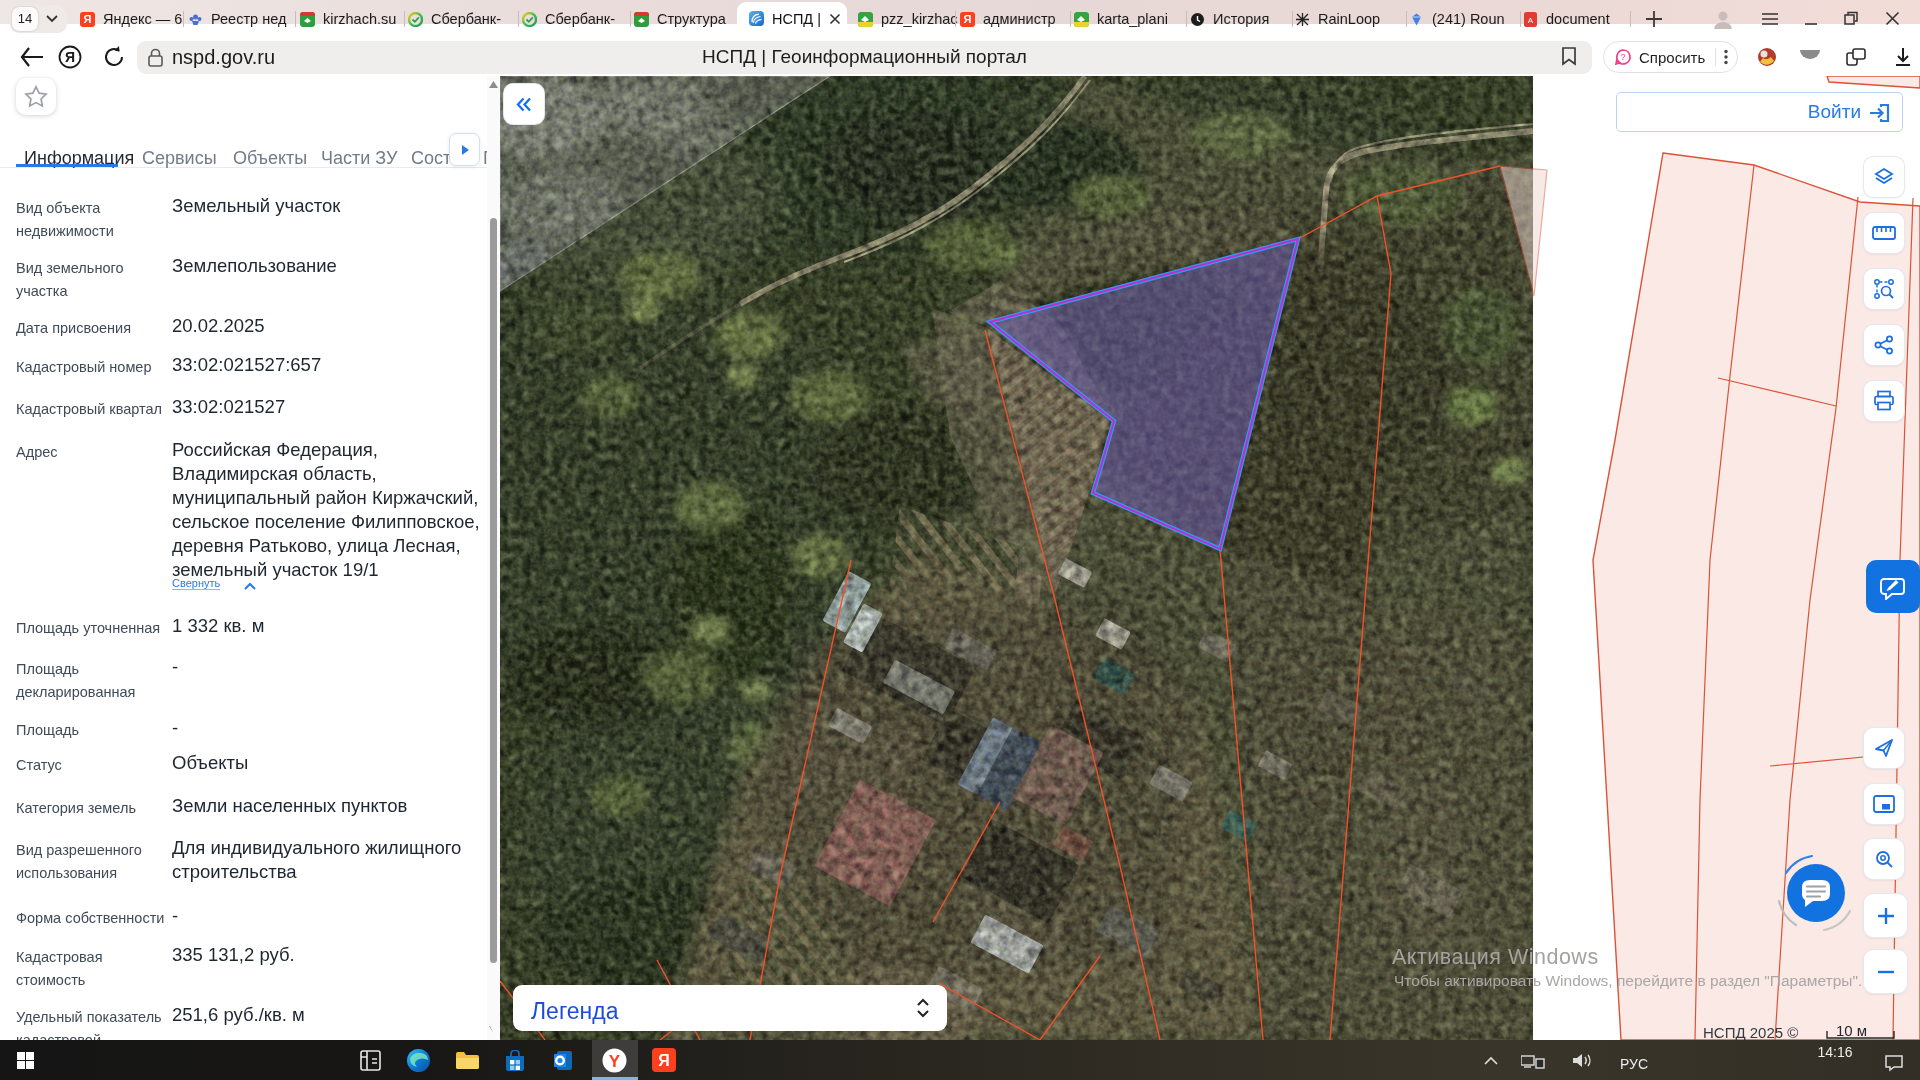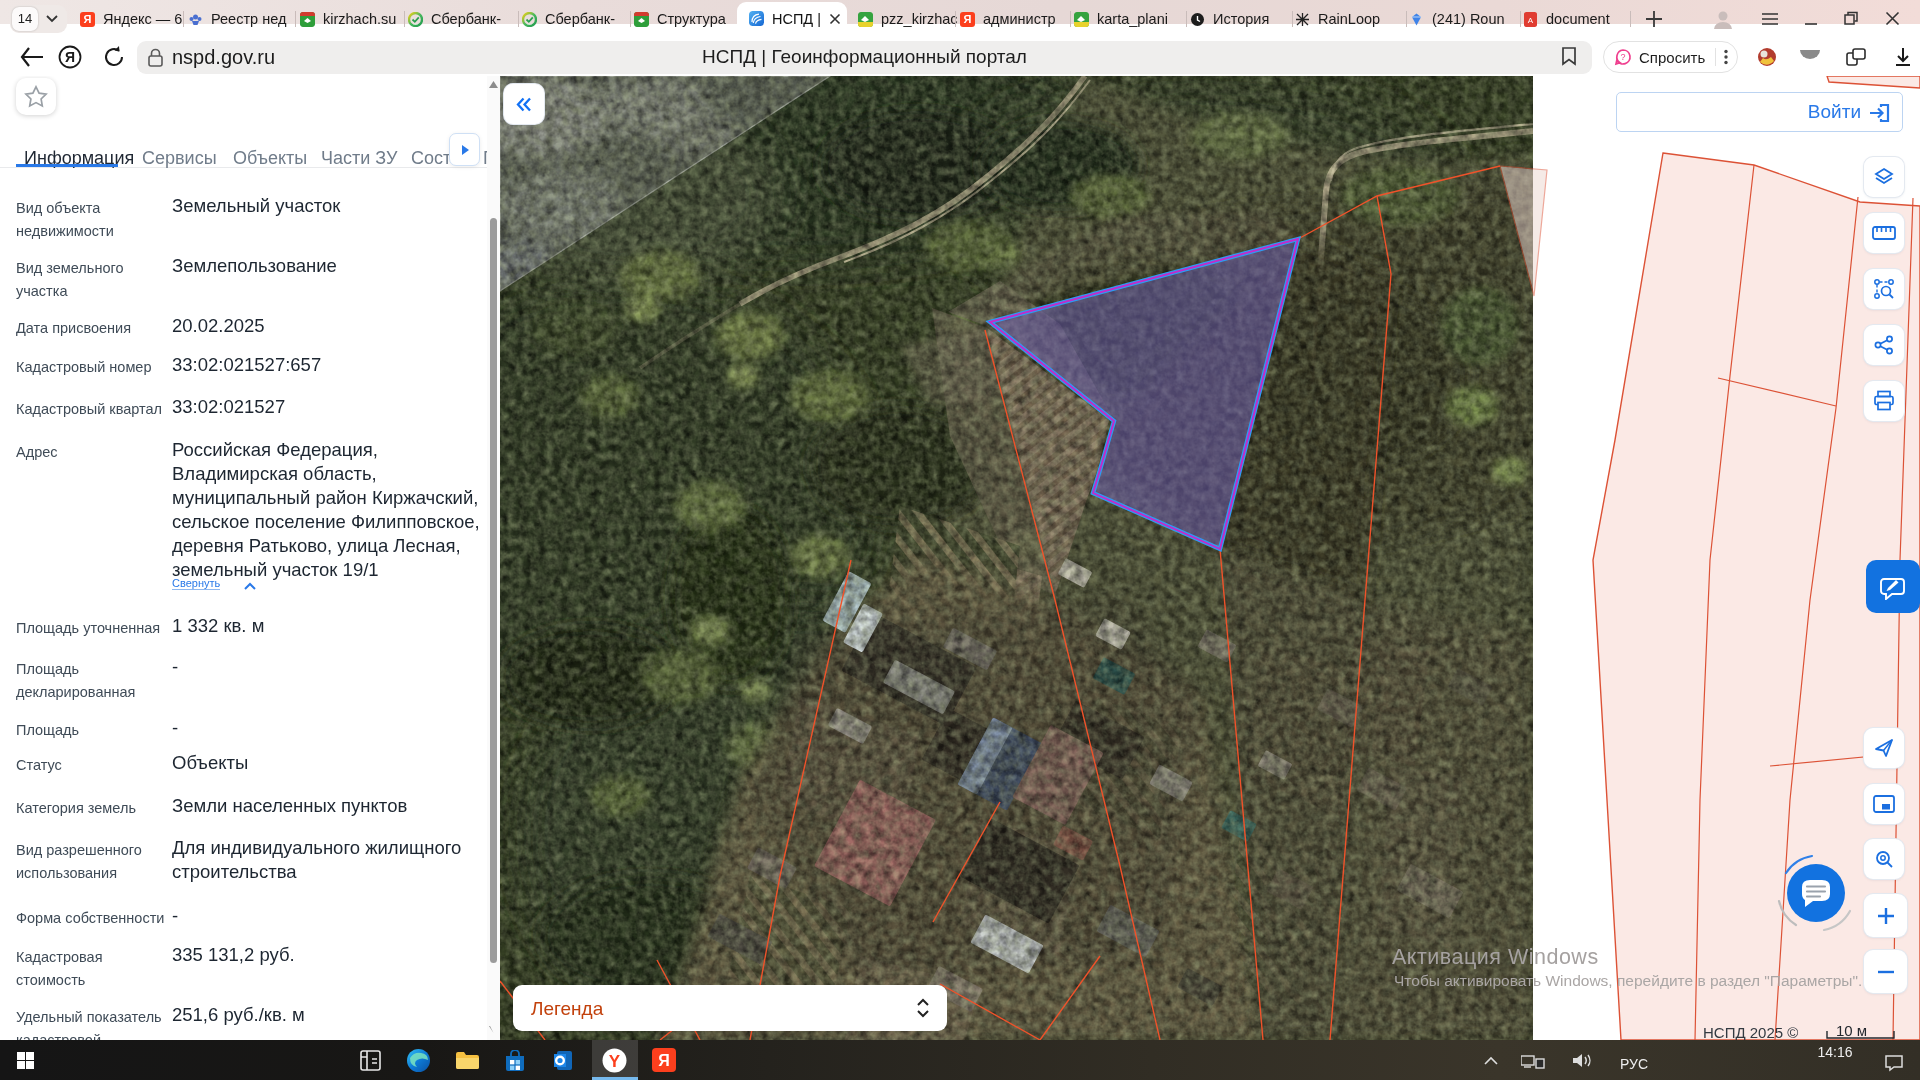--- a/index.html
+++ b/index.html
@@ -617,21 +617,21 @@
 <path d="M14 24 A38 38 0 0 1 40 7" fill="none" stroke="#2f80e8" stroke-width="2.2" stroke-linecap="round"></path>
 <path d="M7 52 A38 38 0 0 0 24 76" fill="none" stroke="#bdbdbd" stroke-width="2.2" stroke-linecap="round"></path>
 <path d="M52 81 A38 38 0 0 0 78 62" fill="none" stroke="#c6c6c6" stroke-width="2.2" stroke-linecap="round"></path>
 <circle cx="44" cy="44" r="29" fill="#1272e0"></circle>
 <path d="M30 38 q0-7 8-7 h12 q8 0 8 7 v7 q0 7-8 7 h-9 l-8 6 v-7 q-3-2-3-6z" fill="#fff"></path>
 <path d="M35 37.5 h18 M35 42.5 h18 M35 47.5 h13" stroke="#9aa2ac" stroke-width="2.2" stroke-linecap="round"></path>
 </svg></div>
       </div>
   
   <div class="abs" style="left:13px;top:909px;width:434px;height:46px;background:#fff;border-radius:9px;box-shadow:0 1px 5px rgba(0,0,0,.12);">
-    <span style="position:absolute;left:18px;top:13px;font-size:19px;color:#c2410c;">Легенда</span>
+    <span style="position:absolute;left:18px;top:13px;font-size:23px;color:#1d4ed8;">Легенда</span>
     <svg style="position:absolute;right:16px;top:12px" width="16" height="22">
           <path d="M3 8 L8 3 L13 8" stroke="#222" stroke-width="2" fill="none"></path>
           <path d="M3 14 L8 19 L13 14" stroke="#222" stroke-width="2" fill="none"></path>
         </svg>
   </div>
   
   <div class="abs" style="left:892px;top:869px;font-size:21.5px;color:#a5a1a0;letter-spacing:.5px;">Активация Windows</div>
   <div class="abs" style="left:894px;top:896px;font-size:15.5px;color:#aaa6a5;">Чтобы активировать Windows, перейдите в раздел "Параметры".</div>
   
   <div class="abs" style="left:1203px;top:948px;font-size:15px;color:#333a41;">НСПД 2025 ©</div>

